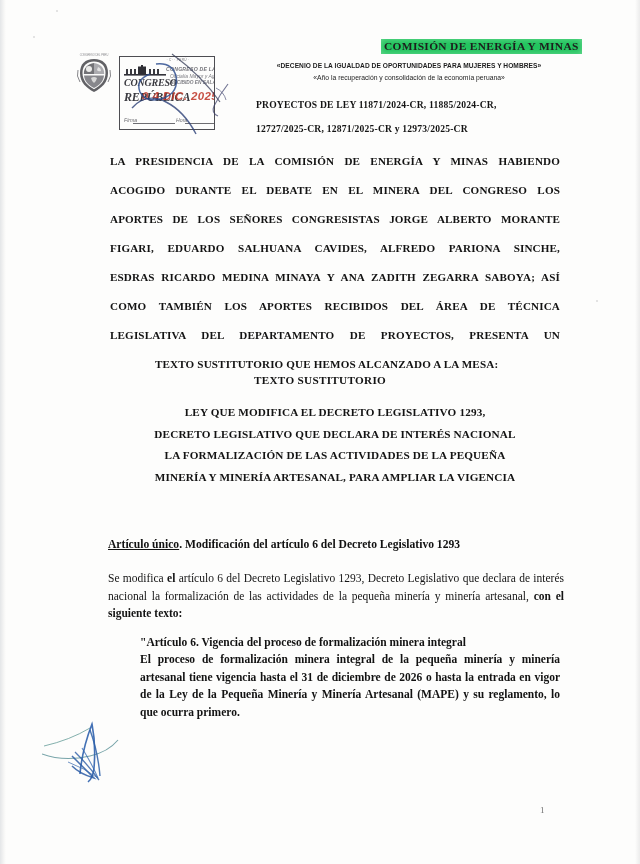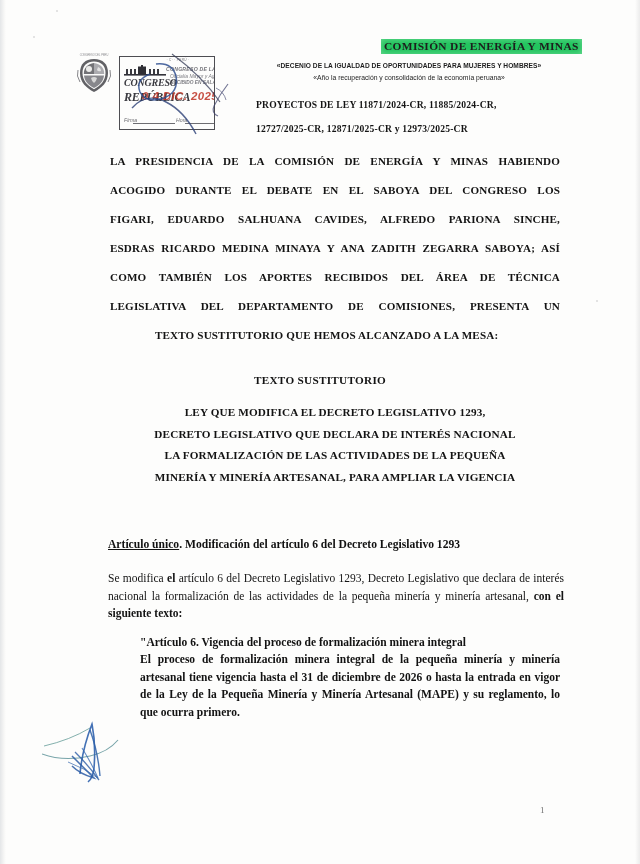--- a/index.html
+++ b/index.html
@@ -411,25 +411,26 @@
 
     <div class="commission-title">COMISIÓN DE ENERGÍA Y MINAS</div>
     <div class="decade-line">«DECENIO DE LA IGUALDAD DE OPORTUNIDADES PARA MUJERES Y HOMBRES»</div>
     <div class="year-line">«Año la recuperación y consolidación de la economía peruana»</div>
     <div class="bills-line-1">PROYECTOS DE LEY 11871/2024-CR, 11885/2024-CR,</div>
     <div class="bills-line-2">12727/2025-CR, 12871/2025-CR y 12973/2025-CR</div>
   </div>
 
   <div class="preamble">
     <span class="pline">LA PRESIDENCIA DE LA COMISIÓN DE ENERGÍA Y MINAS HABIENDO</span>
-    <span class="pline">ACOGIDO DURANTE EL DEBATE EN EL SABOYA DEL CONGRESO LOS</span>
+    <span class="pline">ACOGIDO DURANTE EL DEBATE EN EL MINERA DEL CONGRESO LOS</span>
+    <span class="pline">APORTES DE LOS SEÑORES CONGRESISTAS JORGE ALBERTO MORANTE</span>
     <span class="pline">FIGARI, EDUARDO SALHUANA CAVIDES, ALFREDO PARIONA SINCHE,</span>
     <span class="pline">ESDRAS RICARDO MEDINA MINAYA Y ANA ZADITH ZEGARRA SABOYA; ASÍ</span>
     <span class="pline">COMO TAMBIÉN LOS APORTES RECIBIDOS DEL ÁREA DE TÉCNICA</span>
-    <span class="pline">LEGISLATIVA DEL DEPARTAMENTO DE COMISIONES, PRESENTA UN</span>
+    <span class="pline">LEGISLATIVA DEL DEPARTAMENTO DE PROYECTOS, PRESENTA UN</span>
     <span class="pline last">TEXTO SUSTITUTORIO QUE HEMOS ALCANZADO A LA MESA:</span>
   </div>
 
   <div class="texto-sustitutorio">TEXTO SUSTITUTORIO</div>
 
   <div class="law-title">
     <span>LEY QUE MODIFICA EL DECRETO LEGISLATIVO 1293,</span>
     <span>DECRETO LEGISLATIVO QUE DECLARA DE INTERÉS NACIONAL</span>
     <span>LA FORMALIZACIÓN DE LAS ACTIVIDADES DE LA PEQUEÑA</span>
     <span>MINERÍA Y MINERÍA ARTESANAL, PARA AMPLIAR LA VIGENCIA</span>

